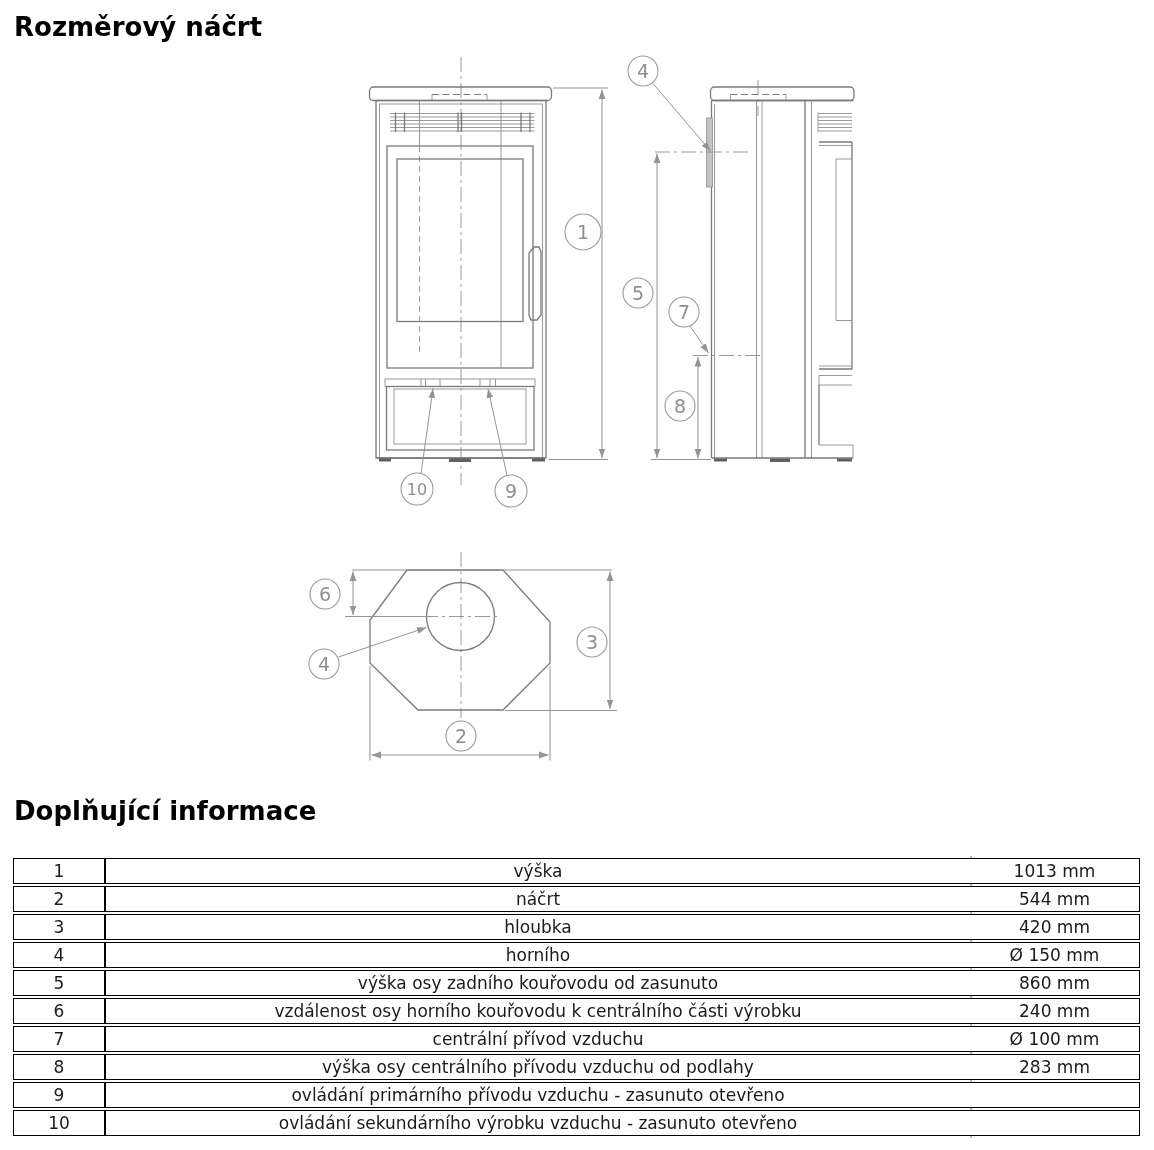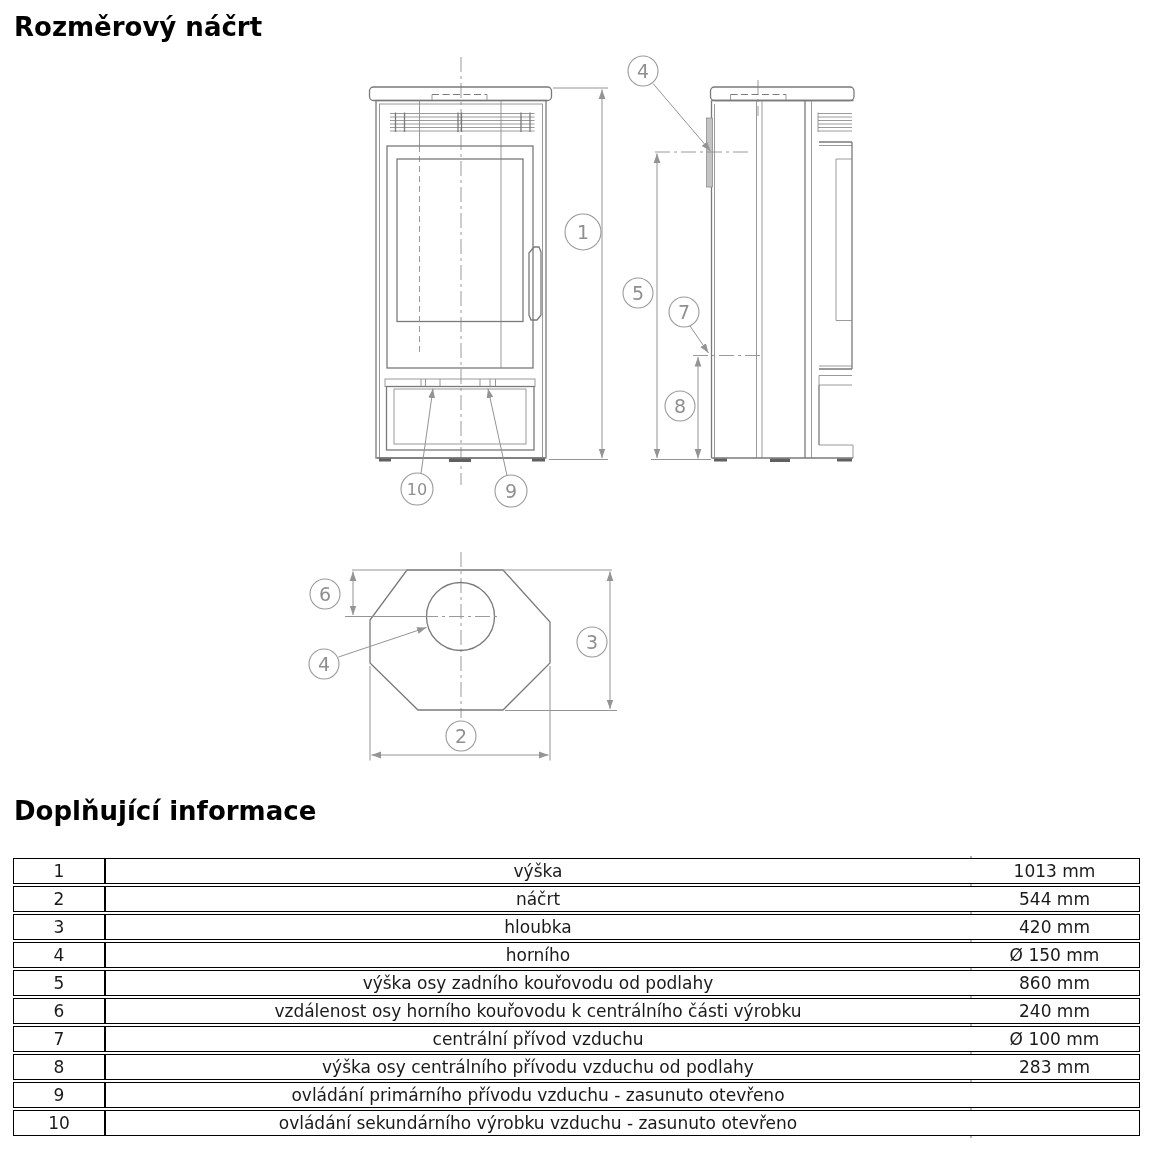--- a/index.html
+++ b/index.html
@@ -258,21 +258,21 @@
           <td class="c-desc">hloubka</td>
           <td class="c-val">420 mm</td>
         </tr>
         <tr>
           <td class="c-num">4</td>
           <td class="c-desc">horního</td>
           <td class="c-val">Ø 150 mm</td>
         </tr>
         <tr>
           <td class="c-num">5</td>
-          <td class="c-desc">výška osy zadního kouřovodu od podlahy</td>
+          <td class="c-desc">výška osy zadního kouřovodu od zasunuto</td>
           <td class="c-val">860 mm</td>
         </tr>
         <tr>
           <td class="c-num">6</td>
           <td class="c-desc">vzdálenost osy horního kouřovodu k centrálního části výrobku</td>
           <td class="c-val">240 mm</td>
         </tr>
         <tr>
           <td class="c-num">7</td>
           <td class="c-desc">centrální přívod vzduchu</td>

